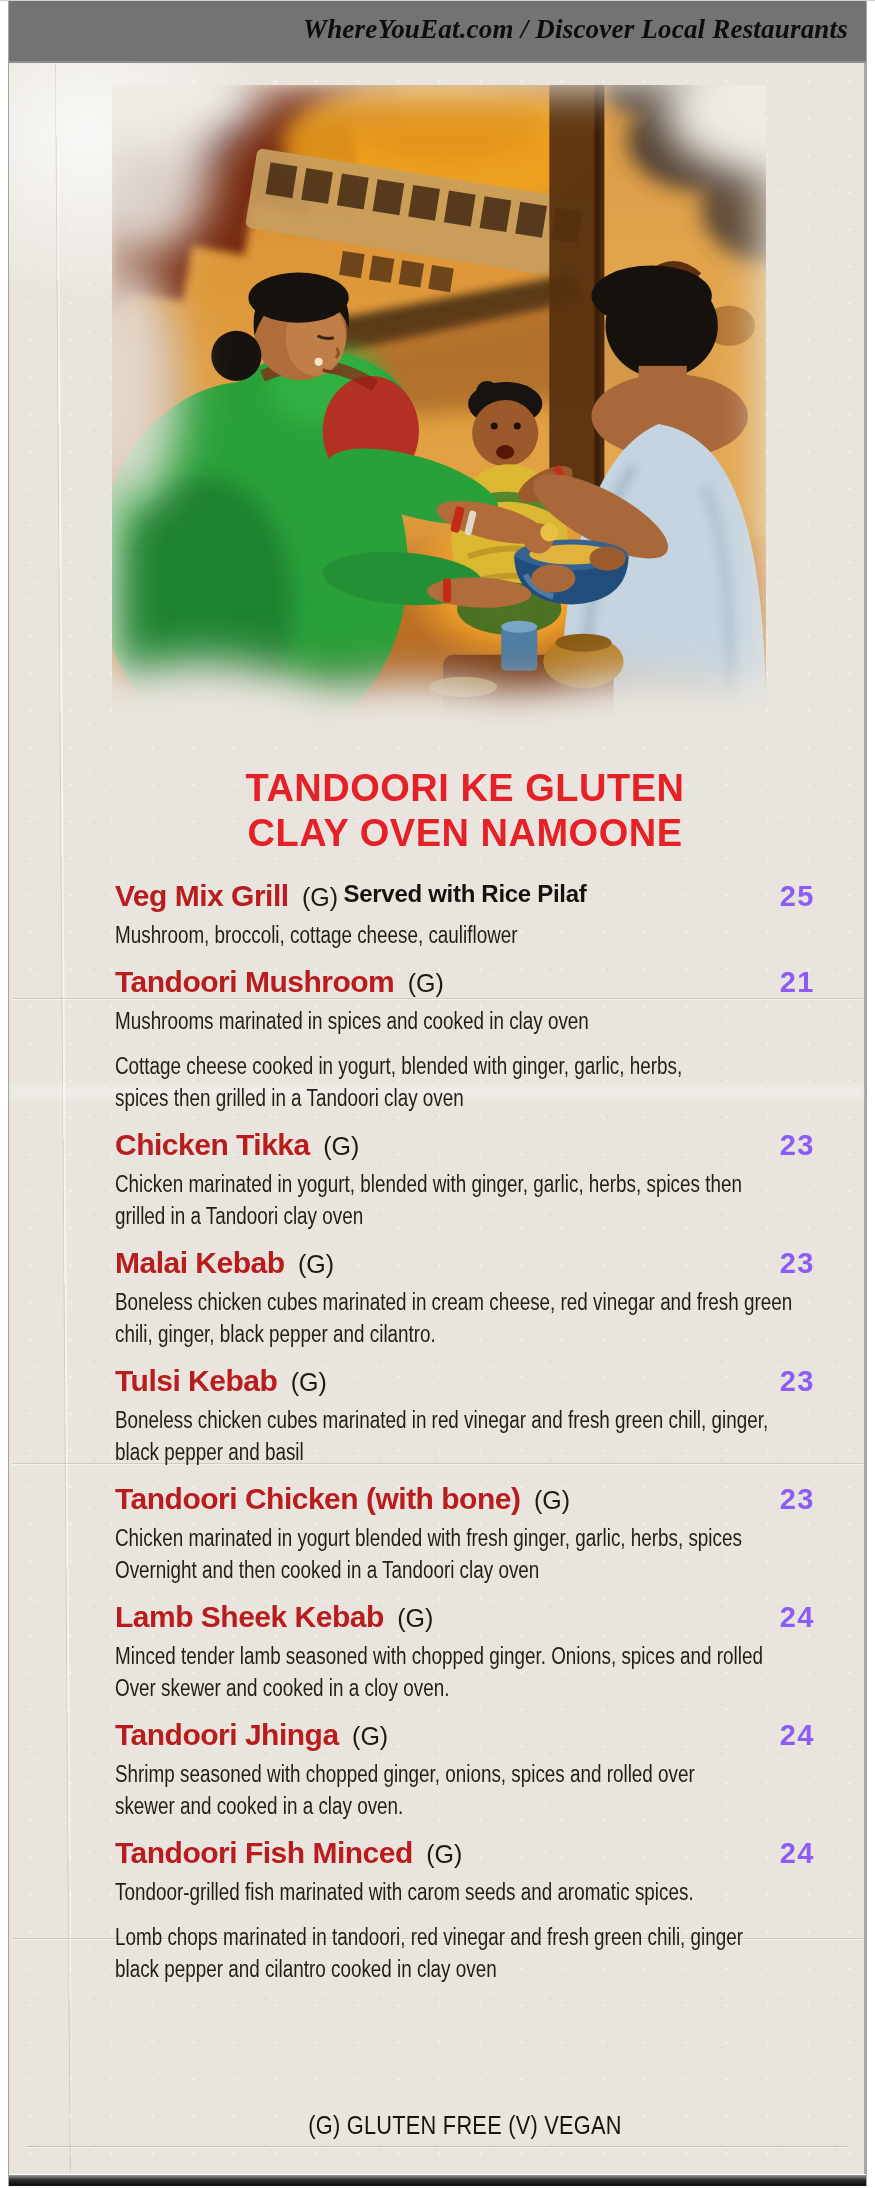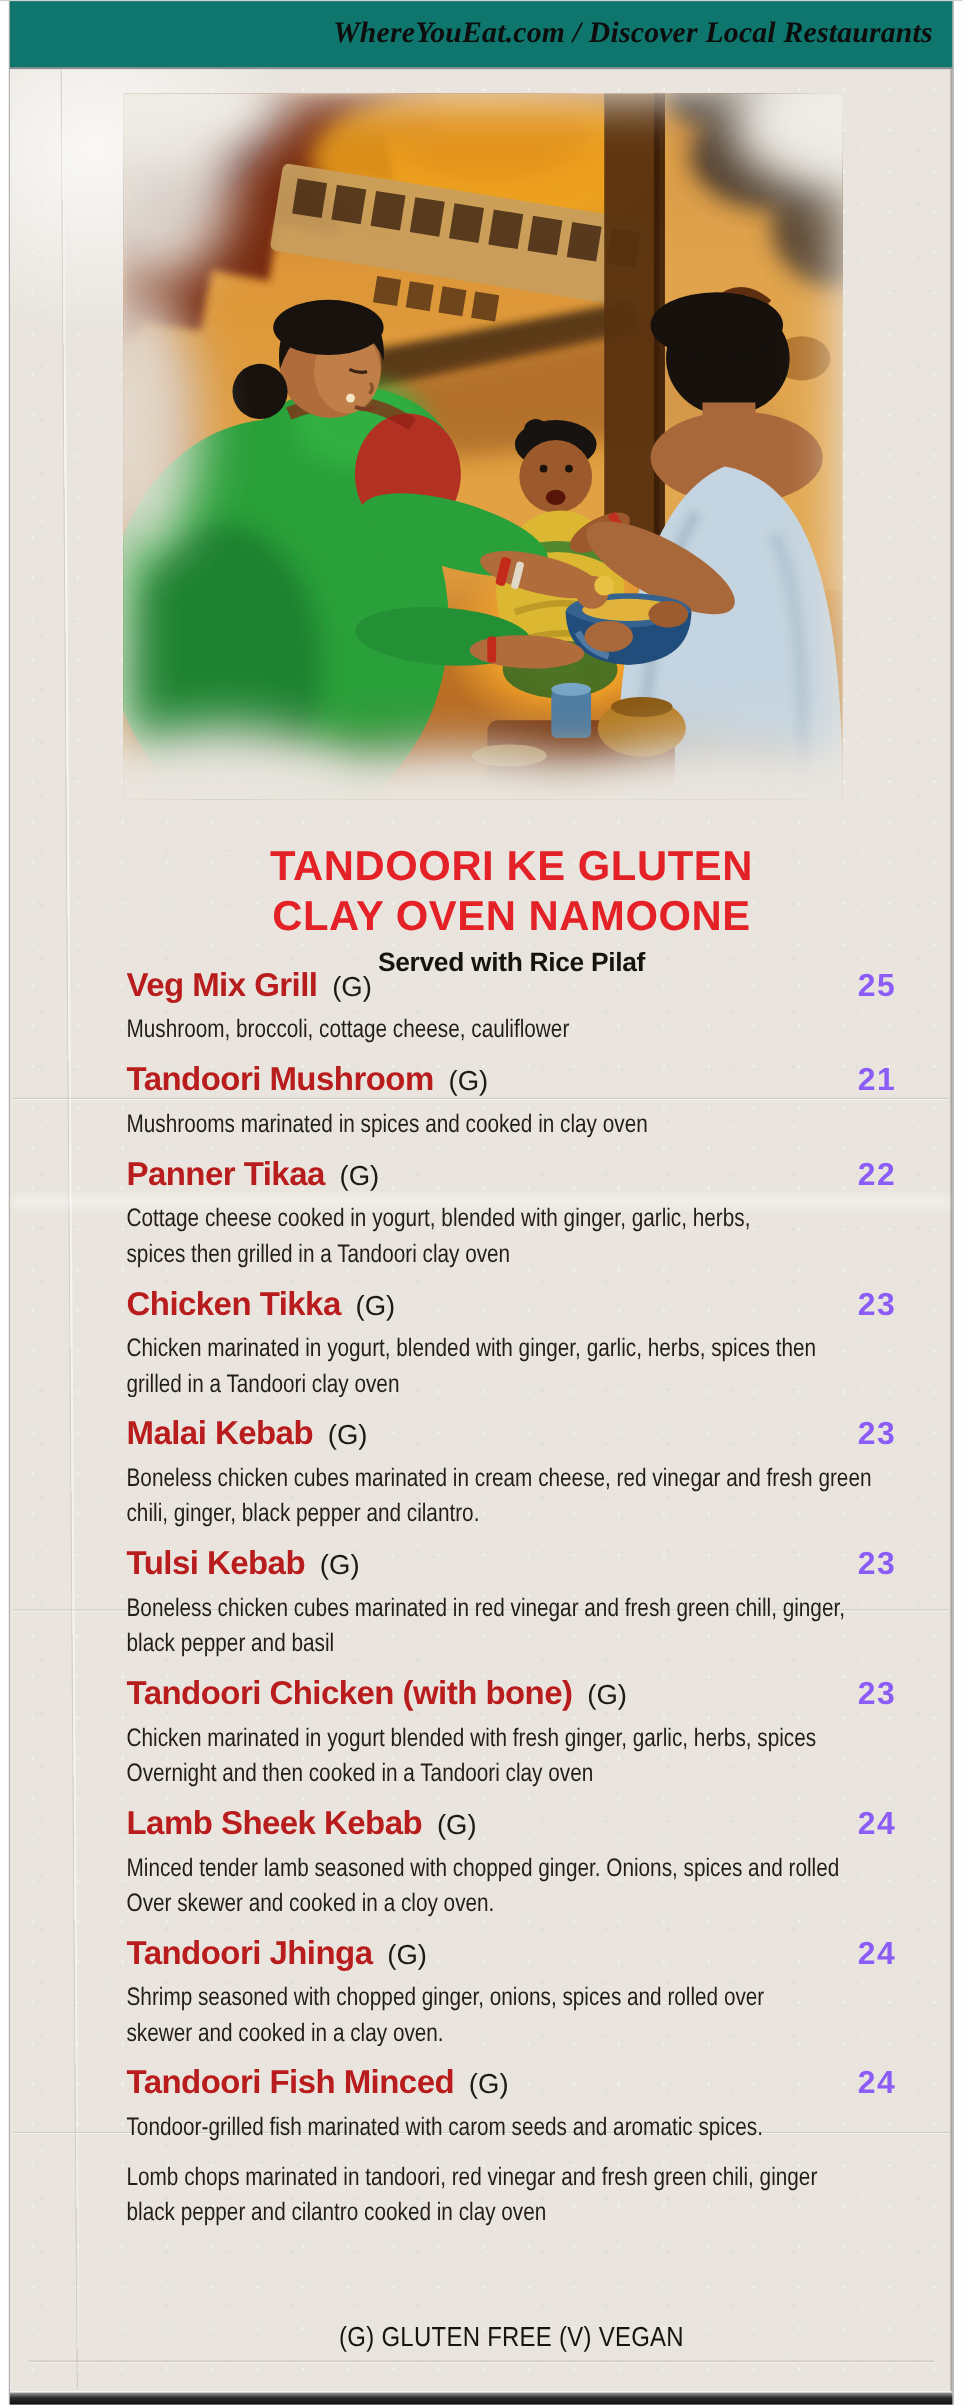--- a/index.html
+++ b/index.html
@@ -2,21 +2,21 @@
 <html><head>
 <meta charset="utf-8">
 <style>
   html,body{margin:0;padding:0;background:#ffffff;}
   .screen{position:relative;width:875px;height:2188px;background:#ffffff;overflow:hidden;
           font-family:"Liberation Sans",sans-serif;border-top:1px solid #cfcfcf;box-sizing:border-box;}
   .screen::before{content:"";position:absolute;left:8px;top:0;bottom:2px;border-left:1px solid #a3a3a3;}
   .screen::after{content:"";position:absolute;right:8px;top:0;bottom:2px;border-left:1px solid #a3a3a3;}
 
   
-  .banner{position:absolute;left:9px;right:9px;top:0;height:62px;background:#0f766e;
+  .banner{position:absolute;left:9px;right:9px;top:0;height:62px;background:#737373;
           border-bottom:2px solid #8e8e8e;box-sizing:border-box;text-align:right;
           padding:13px 18px 0 0;}
   .banner-text{font-family:"Liberation Serif",serif;font-style:italic;font-weight:700;
                font-size:27px;color:#0d0d0d;letter-spacing:0.2px;}
 
   
   .paper{position:absolute;left:9px;right:9px;top:62px;bottom:14px;background-color:#e9e5de;
          background-image:
            radial-gradient(rgba(255,255,255,0.45) 1px, transparent 1.6px),
            radial-gradient(rgba(175,163,140,0.12) 1px, transparent 2px);
@@ -33,21 +33,21 @@
          box-shadow:0 1px 0 rgba(255,255,255,0.5);}
   .lightband{position:absolute;left:12px;right:12px;height:13px;background:rgba(255,255,255,0.32);
          filter:blur(3px);}
 
   
   .illus{position:absolute;left:112px;top:84px;width:654px;height:642px;}
 
   
   .section-head{position:absolute;left:115px;width:700px;top:765px;text-align:center;}
   .section-title{font-size:38px;line-height:45px;font-weight:700;letter-spacing:0.5px;color:#e32127;}
-  .section-sub{margin-top:6px;font-size:24px;font-weight:700;letter-spacing:-0.3px;color:#16130f;}
+  .section-sub{margin-top:24px;font-size:24px;font-weight:700;letter-spacing:-0.3px;color:#16130f;}
 
   
   .menu{position:absolute;left:115px;width:700px;top:877px;}
   .item{margin-bottom:13px;}
   .row{position:relative;line-height:36px;white-space:nowrap;}
   .iname{font-size:30px;font-weight:700;letter-spacing:-0.5px;color:#b91c1c;}
   .itag{font-size:25px;font-weight:400;margin-left:9px;color:#1d1914;}
   .iprice{position:absolute;right:0;top:0;font-size:29px;font-weight:700;letter-spacing:1.5px;color:#8b5cf6;}
   .idesc{font-size:23px;line-height:32px;font-weight:400;color:#221d16;white-space:pre-line;
          width:122%;transform:scaleX(0.82);transform-origin:0 0;}
@@ -244,25 +244,20 @@
   <div class="item">
     <div class="row">
       <span class="iname">Tandoori Mushroom</span>
       <span class="itag">(G)</span>
       <span class="iprice">21</span>
     </div>
     <div class="idesc">Mushrooms marinated in spices and cooked in clay oven</div>
   </div>
 
   <div class="item">
-    <div class="row">
-      <span class="iname">Panner Tikaa</span>
-      <span class="itag">(G)</span>
-      <span class="iprice">22</span>
-    </div>
     <div class="idesc">Cottage cheese cooked in yogurt, blended with ginger, garlic, herbs,
 spices then grilled in a Tandoori clay oven</div>
   </div>
 
   <div class="item">
     <div class="row">
       <span class="iname">Chicken Tikka</span>
       <span class="itag">(G)</span>
       <span class="iprice">23</span>
     </div>

